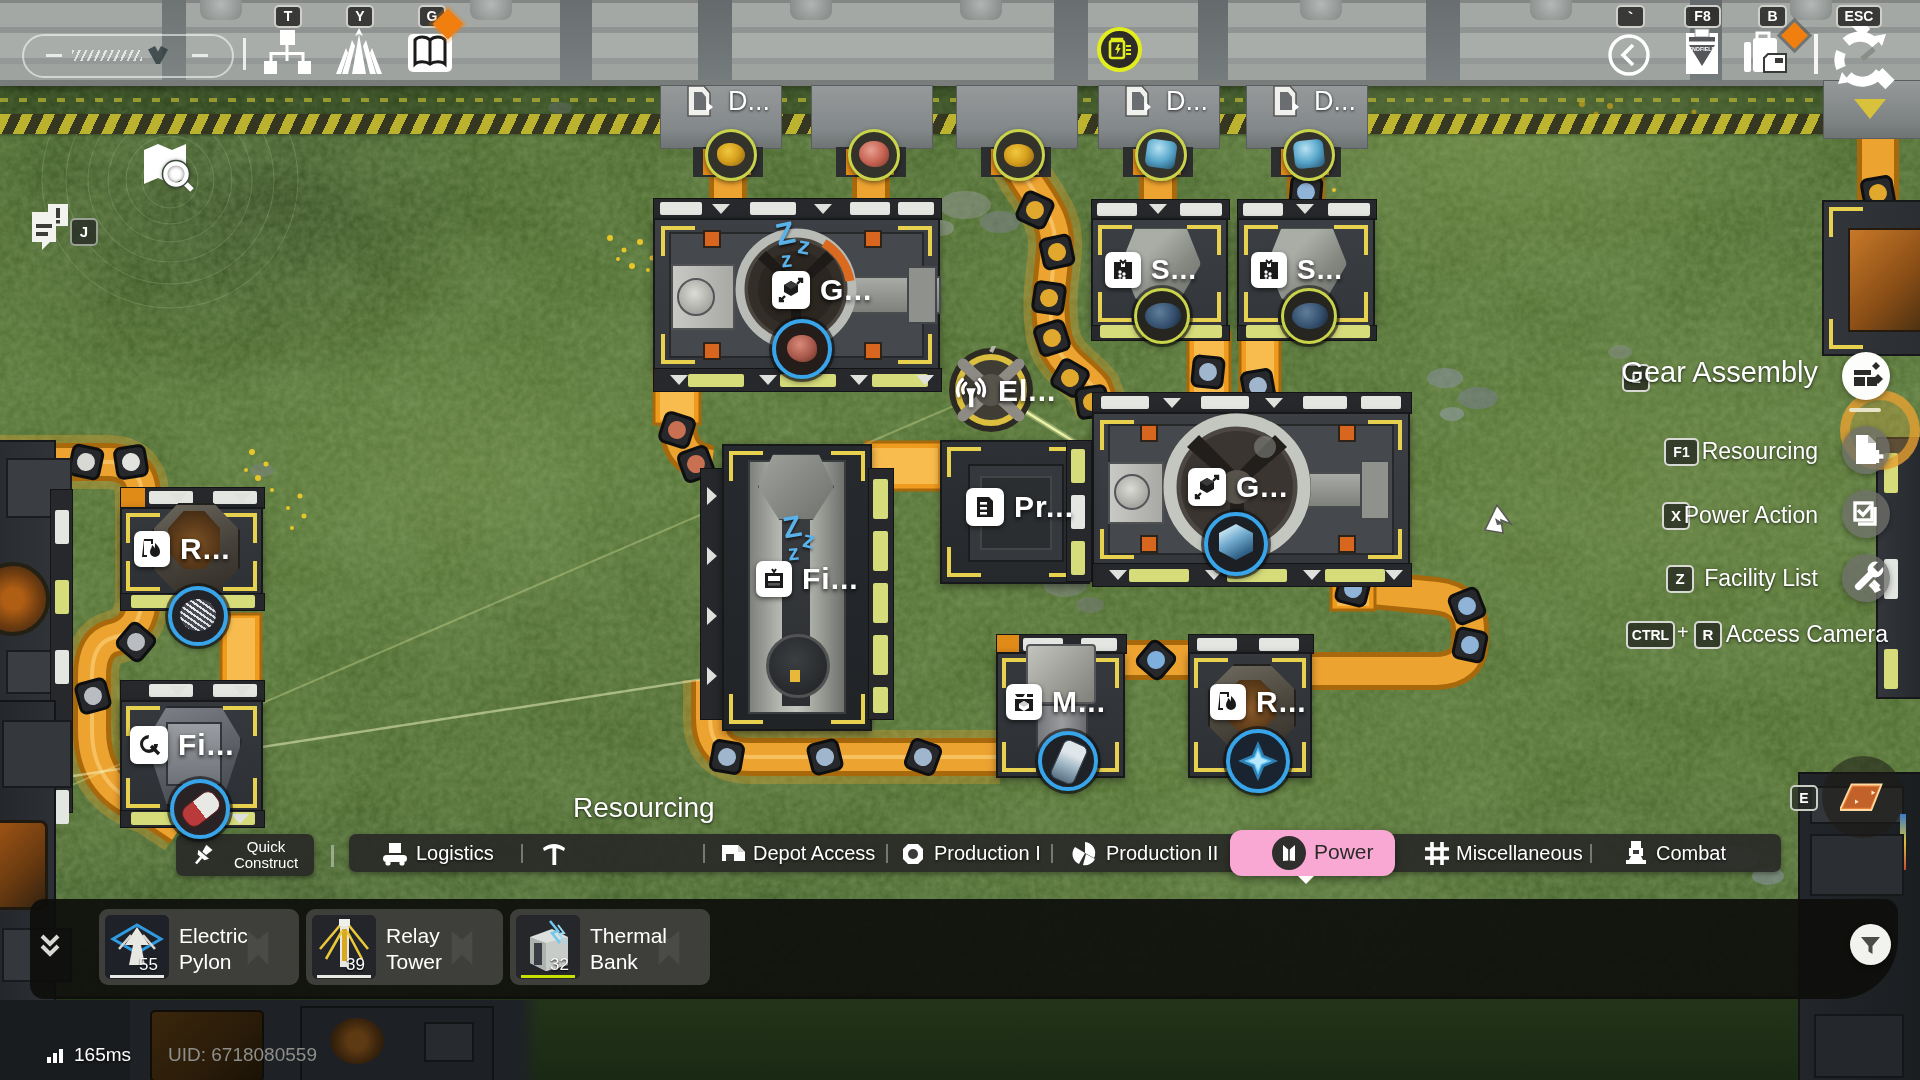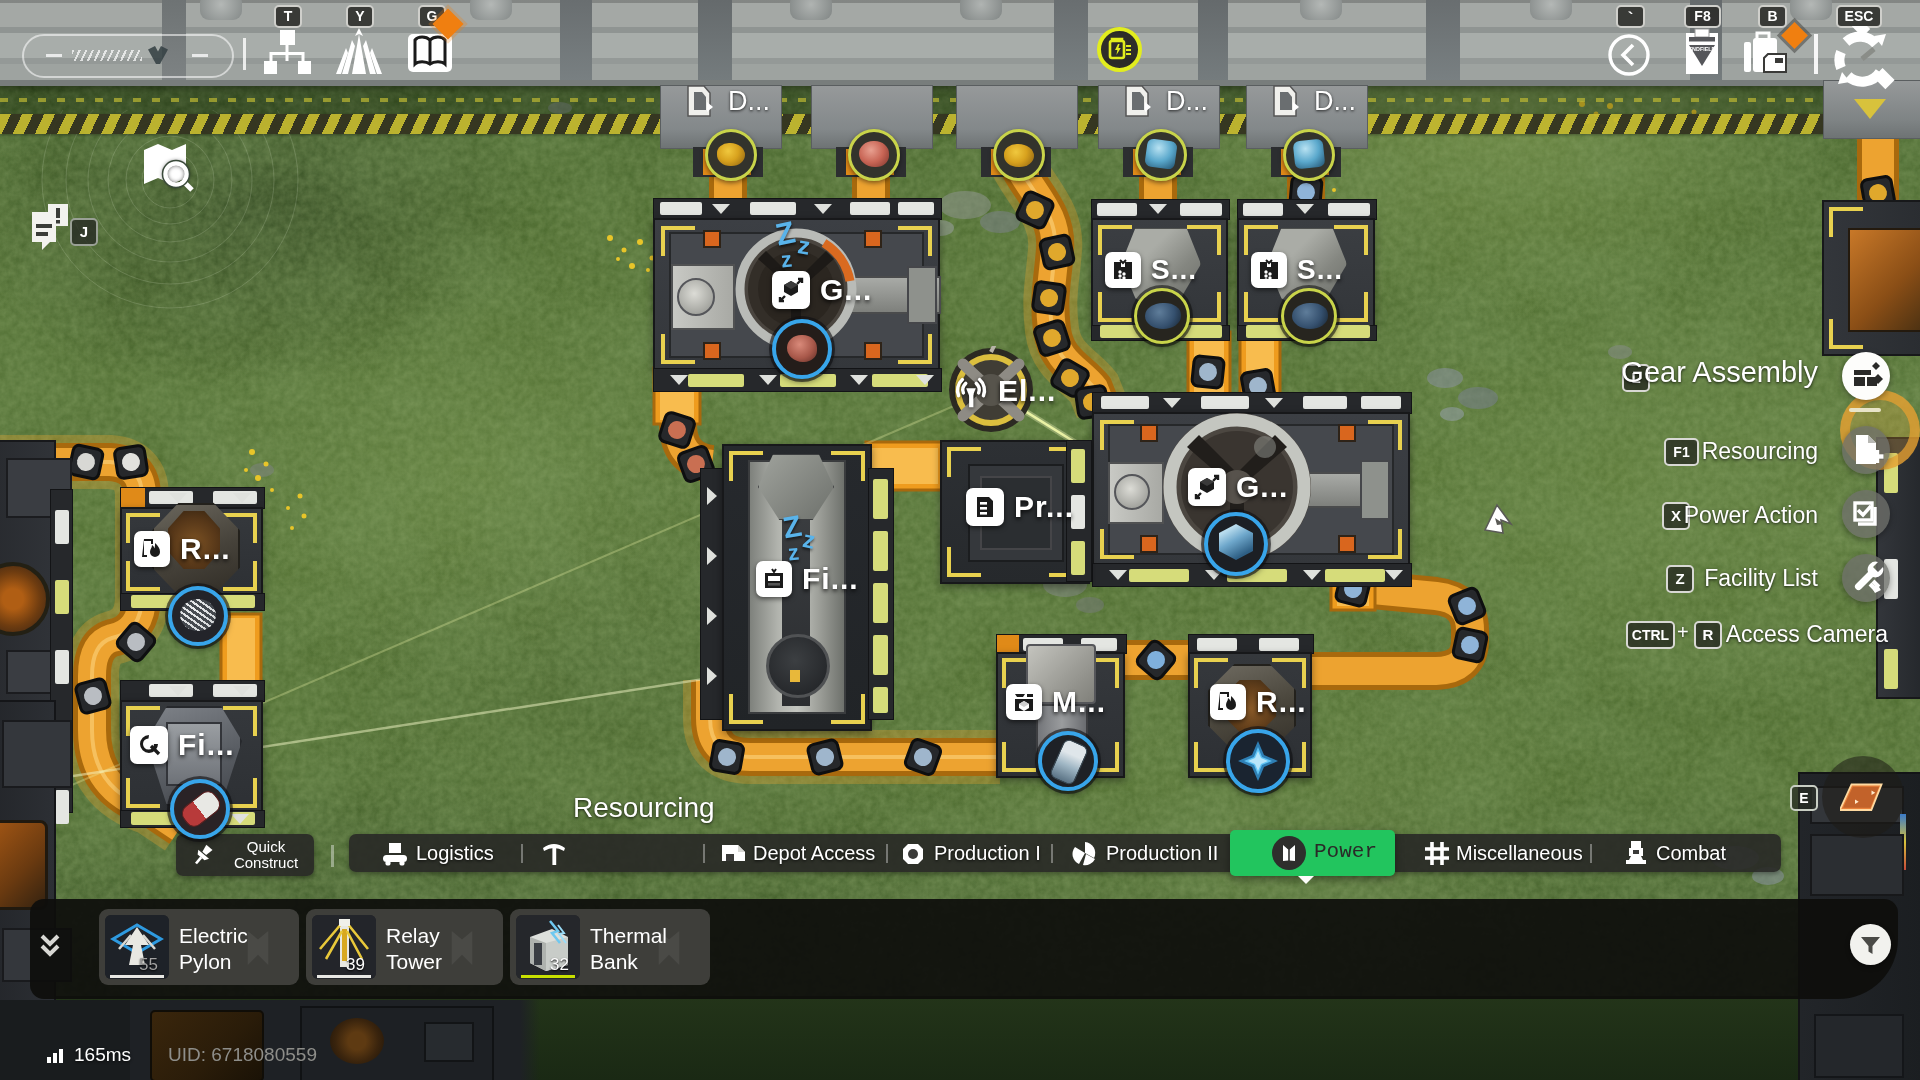--- a/index.html
+++ b/index.html
@@ -1228,21 +1228,21 @@
 
 <svg class="abs" style="left:1071px;top:839px;" width="28" height="28" viewBox="0 0 28 28">
         <g fill="#fff">
           <path d="M14 14 L14 3 a11 11 0 0 1 9 16 z"></path>
           <path d="M14 14 L4 8 a11 11 0 0 0 4 17 z"></path>
           <path d="M15 15 l9 5 a11 11 0 0 1 -12 6 z"></path>
         </g>
       </svg>
 <div class="abs wt" style="left:1106px;top:842px;font-size:20px;">Production II</div>
 
-<div class="abs" style="left:1230px;top:830px;width:165px;height:46px;background:#22c55e;border-radius:5px;box-shadow:0 3px 8px rgba(0,0,0,.4);font-family:Liberation Mono, monospace;">
+<div class="abs" style="left:1230px;top:830px;width:165px;height:46px;background:#f9a8d4;border-radius:12px;box-shadow:0 3px 8px rgba(0,0,0,.4);">
  <div class="abs" style="left:68px;bottom:-8px;width:0;height:0;border-left:8px solid transparent;border-right:8px solid transparent;border-top:8px solid #fdfdfb;"></div>
  <div class="abs" style="left:42px;top:6px;width:34px;height:34px;border-radius:50%;background:#2e2e2c;">
   <svg width="34" height="34" viewBox="0 0 34 34">
             <path d="M11 9 L16.2 13.5 L16.2 24.5 L11 25 Z M23 9 L17.8 13.5 L17.8 24.5 L23 25 Z" fill="#fff"></path>
           </svg>
  </div>
  <div class="abs" style="left:84px;top:10px;font-size:21px;color:#2a2a28;">Power</div>
 </div>
 
 <svg class="abs" style="left:1424px;top:841px;" width="26" height="25" viewBox="0 0 26 25">
@@ -1276,21 +1276,21 @@
 
 <div class="abs" style="left:99px;top:909px;width:200px;height:76px;background:rgba(66,66,62,.92);border-radius:9px;">
  <div class="abs" style="left:6px;top:6px;width:64px;height:64px;background:#26262a;border-radius:6px;overflow:hidden;">
   <svg width="64" height="64" viewBox="0 0 64 64">
             <rect width="64" height="64" fill="#1e2228"></rect>
             <path d="M8 24 L32 10 L56 24 L32 38 Z" fill="none" stroke="#2e9ae0" stroke-width="3"></path>
             <path d="M32 12 L20 30 h8 l-4 20 h16 l-4 -20 h8 z" fill="#e8e8e2"></path>
             <path d="M26 20 l-12 14 M38 20 l12 14" stroke="#d8d8d2" stroke-width="2.5"></path>
           </svg>
  </div>
- <div class="abs" style="left:40px;top:46px;font-size:17px;color:#a3a3a3;text-shadow:0 1px 2px #000;">55</div>
+ <div class="abs" style="left:40px;top:46px;font-size:17px;color:#ffffff;text-shadow:0 1px 2px #000;">55</div>
  <div class="abs" style="left:11px;top:66px;width:54px;height:3px;background:#e8e8e4;"></div>
  <div class="abs" style="left:80px;top:14px;font-size:21px;line-height:26px;color:#fff;">Electric<br>Pylon</div>
  <svg class="abs" style="left:128px;top:10px;opacity:.06;" width="62" height="58" viewBox="0 0 34 34">
           <path d="M11 7 L17 12 L23 7 L23 27 L17 21 L11 27 Z" fill="#fff"></path>
         </svg>
 </div>
 
 <div class="abs" style="left:306px;top:909px;width:197px;height:76px;background:rgba(66,66,62,.92);border-radius:9px;">
  <div class="abs" style="left:6px;top:6px;width:64px;height:64px;background:#26262a;border-radius:6px;overflow:hidden;">
   <svg width="64" height="64" viewBox="0 0 64 64">

